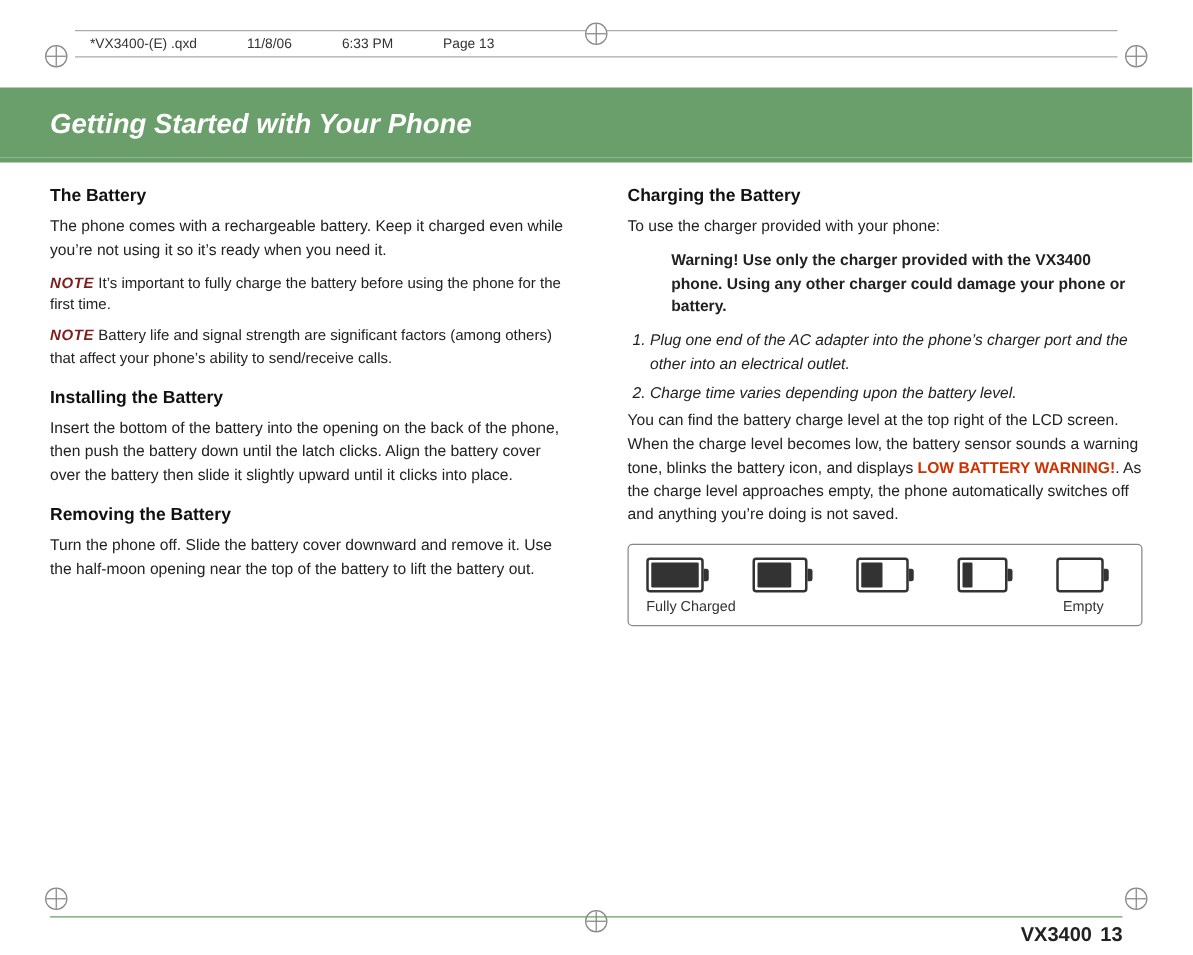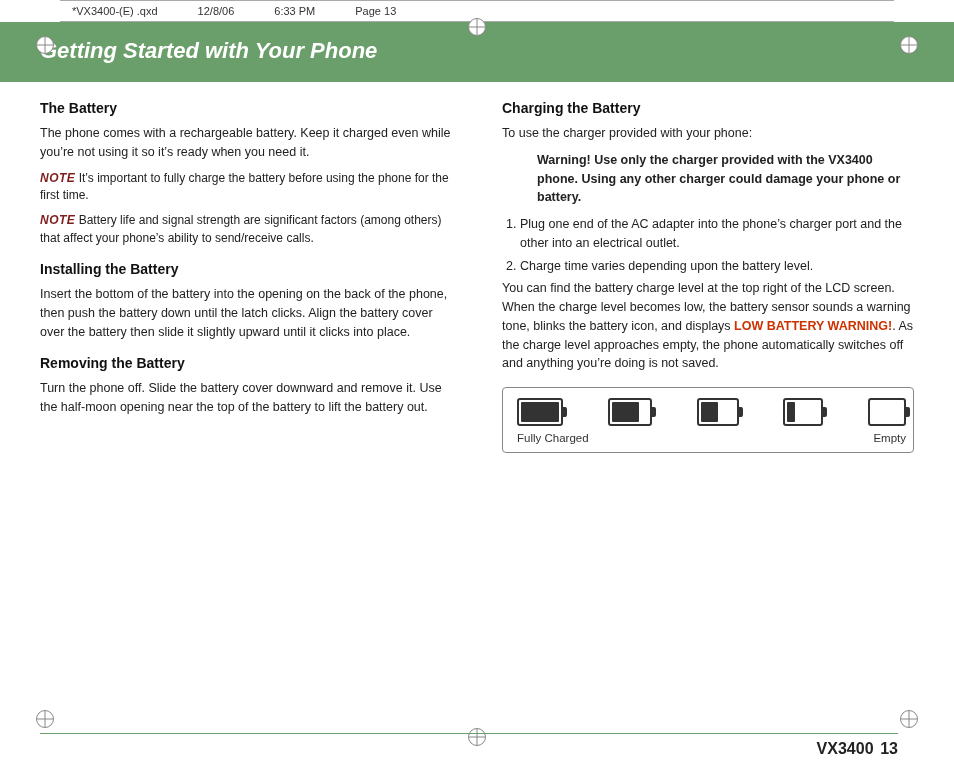--- a/index.html
+++ b/index.html
@@ -20,21 +20,21 @@
       border: 1px solid #aaa;
       border-left: none;
       border-right: none;
       padding: 4px 12px;
       font-size: 11px;
       color: #333;
       display: flex;
       align-items: center;
       gap: 40px;
       background: #fff;
-      margin: 0 60px;
+      margin: 24px 60px;
     }
 
     
     .page-header {
       background: #6a9e6a;
       padding: 16px 40px 14px 40px;
       margin-bottom: 0;
     }
     .page-header h1 {
       font-size: 22px;
@@ -109,32 +109,33 @@
       margin-left: 35px;
     }
 
     ol {
       padding-left: 18px;
       font-size: 12.5px;
       line-height: 1.5;
     }
     ol li {
       margin-bottom: 4px;
+      font-style: italic;
     }
 
     .low-battery-text {
       color: #cc3300;
       font-weight: bold;
     }
 
     
     .battery-diagram {
       border: 1.5px solid #888;
       border-radius: 4px;
-      padding: 10px 7px 8px 14px;
+      padding: 10px 30px 8px 14px;
       margin-top: 14px;
       background: #fff;
     }
 
     .battery-icons-row {
       display: flex;
       align-items: center;
       gap: 8px;
       justify-content: space-between;
       margin-bottom: 6px;
@@ -259,21 +260,21 @@
 
 <div class="reg-mark reg-top-left"></div>
 <div class="reg-mark reg-top-right"></div>
 <div class="reg-mark reg-bottom-left"></div>
 <div class="reg-mark reg-bottom-right"></div>
 <div class="reg-mark reg-bottom-center"></div>
 <div class="reg-mark reg-top-center"></div>
 
 <div class="top-bar">
   <span>*VX3400-(E) .qxd</span>
-  <span>12/8/06</span>
+  <span>11/8/06</span>
   <span>6:33 PM</span>
   <span><span>Page</span>&nbsp;<span>13</span></span>
 </div>
 
 <div class="page-header">
   <h1>Getting Started with Your Phone</h1>
 </div>
 <div class="header-line"></div>
 
 <div class="content">

